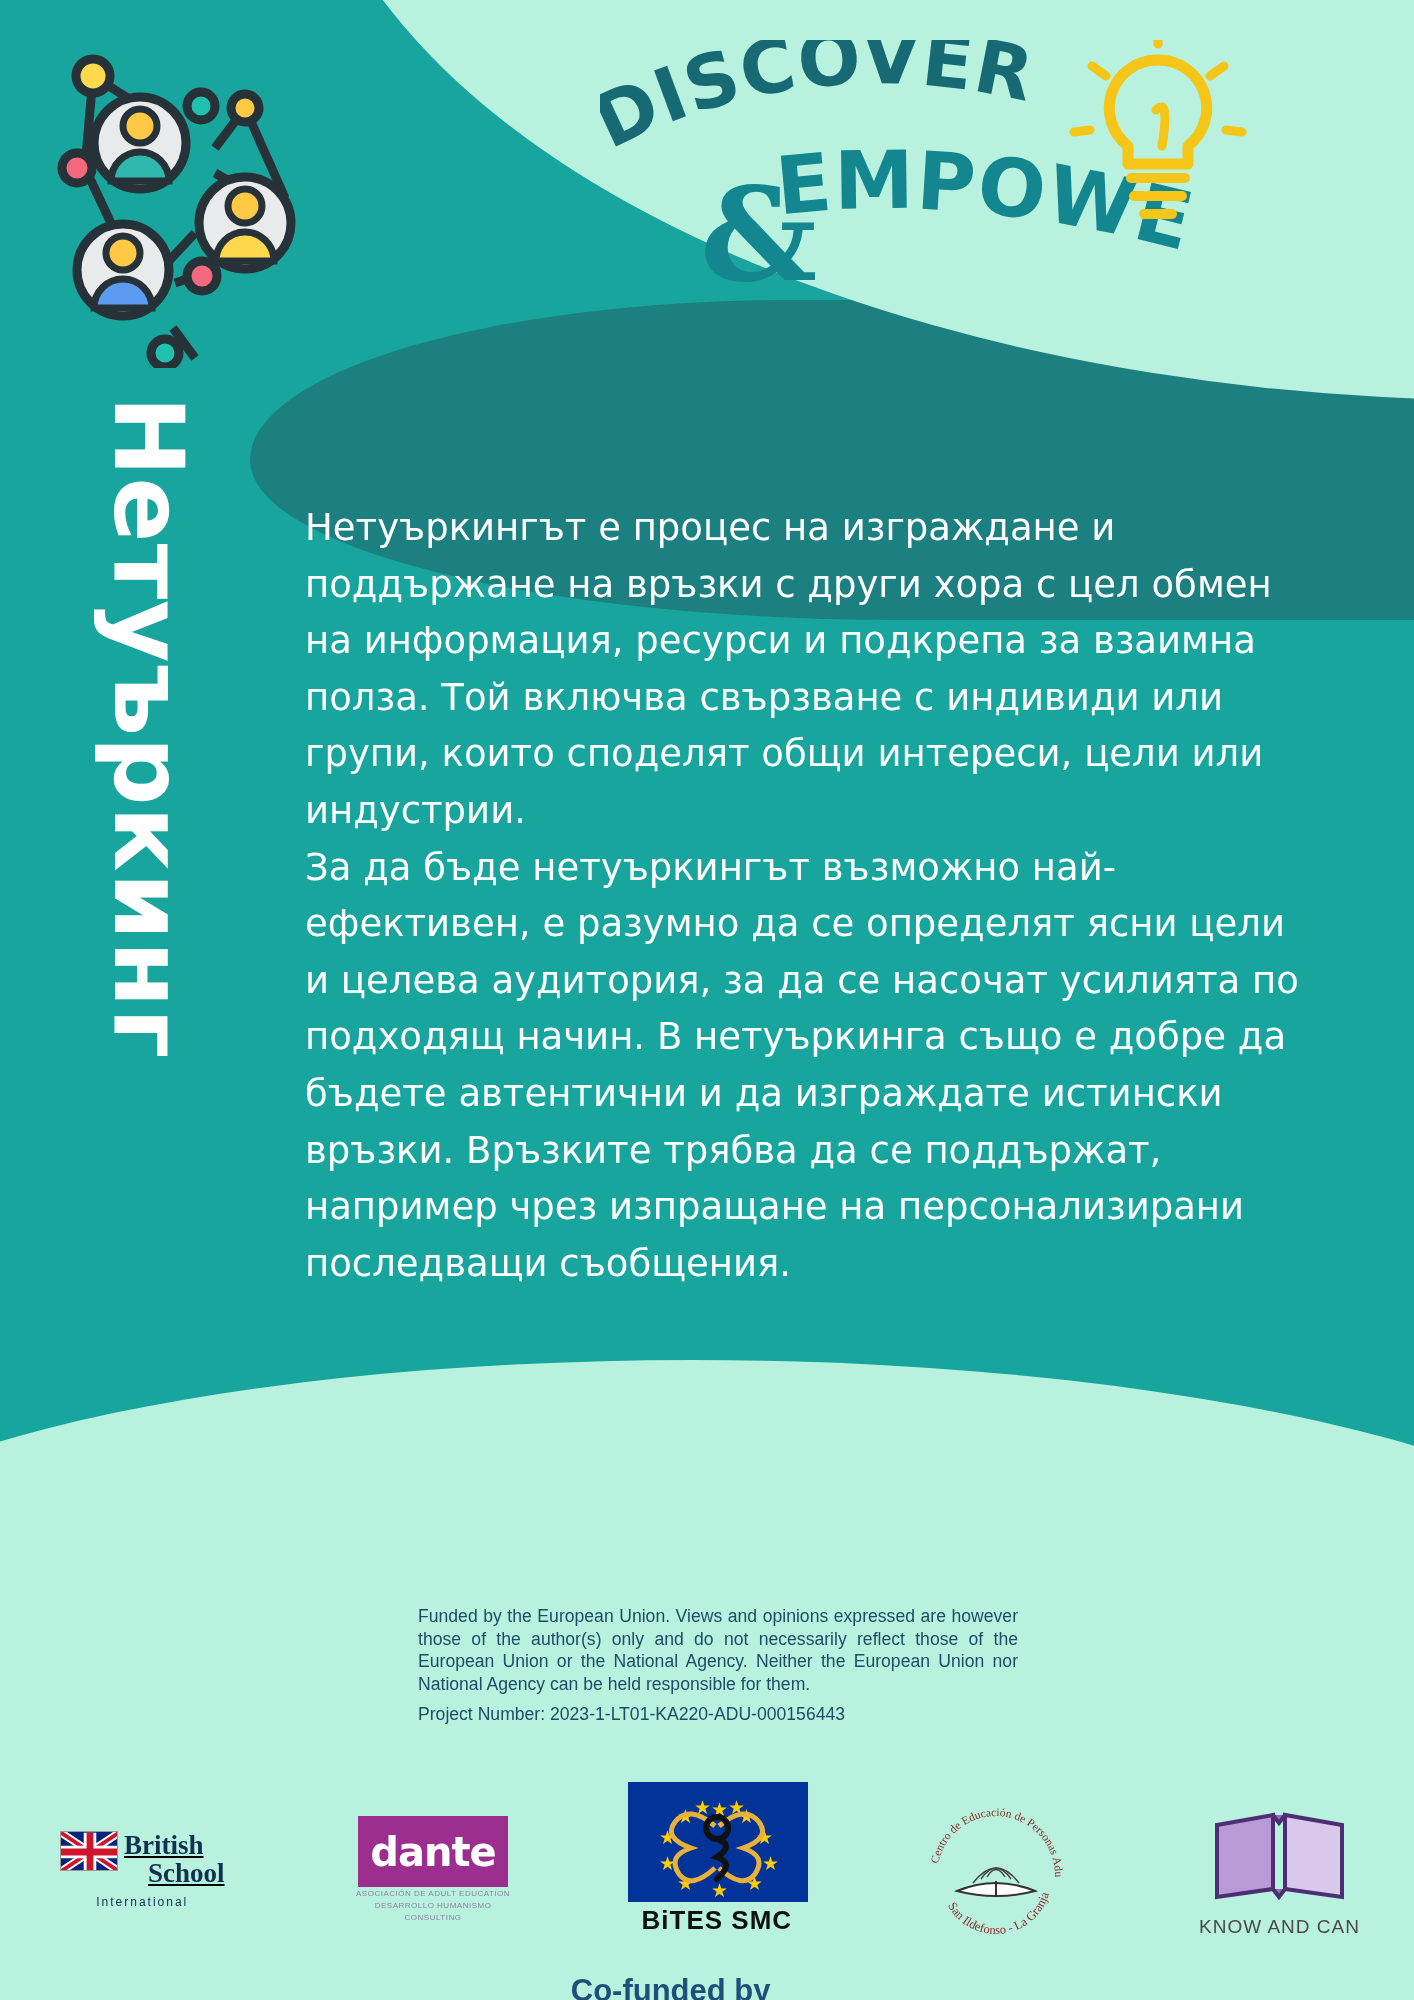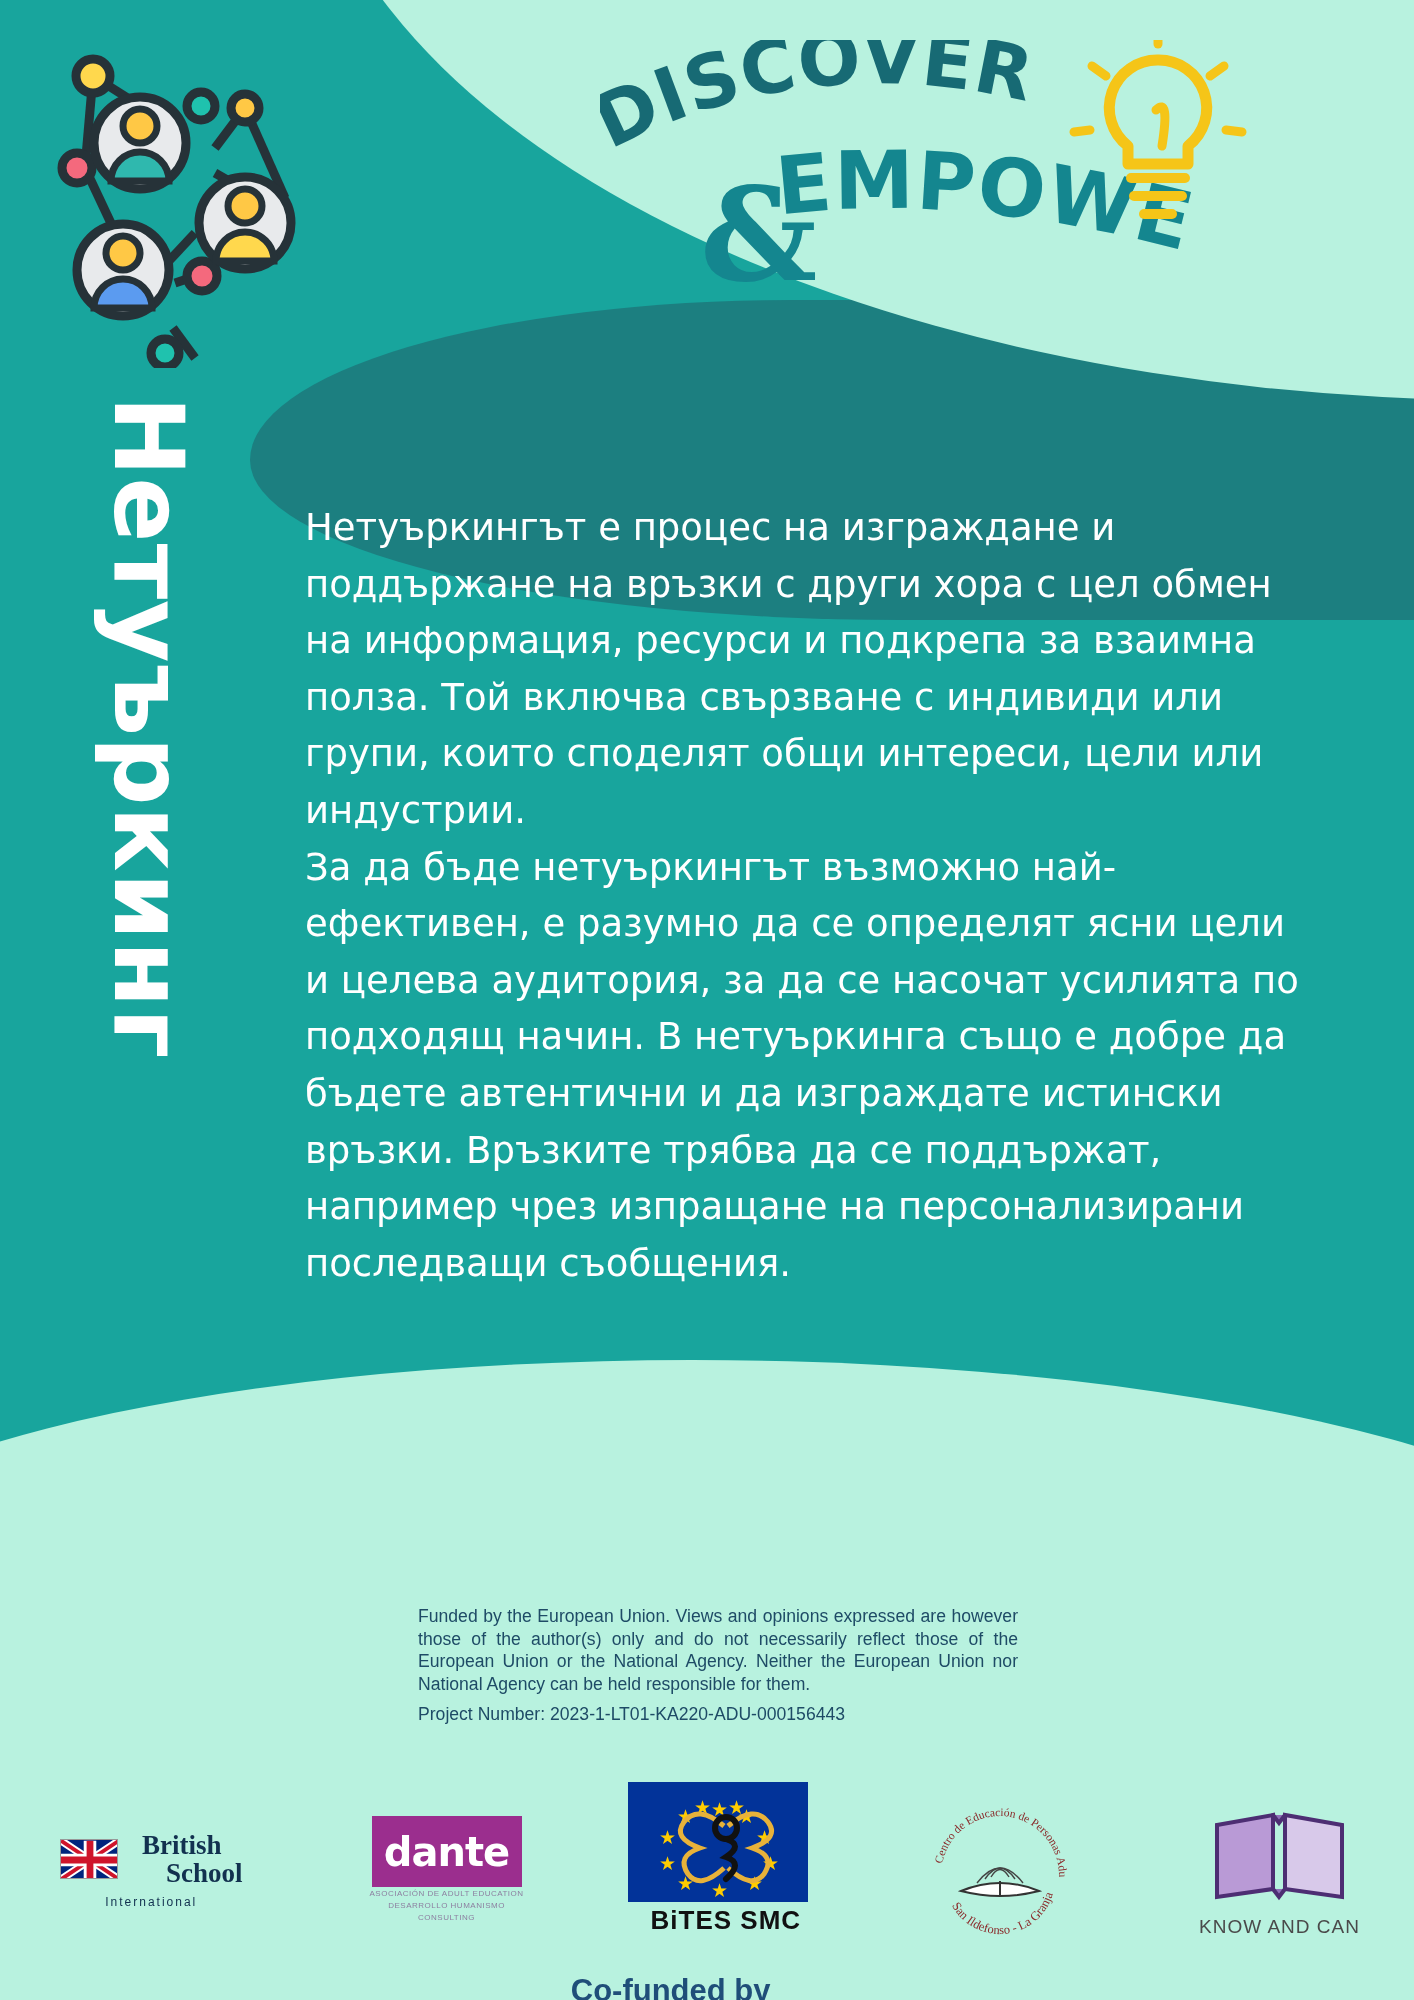--- a/index.html
+++ b/index.html
@@ -173,21 +173,21 @@
   .logo-cell {
     position: relative;
     height: 160px;
     display: flex;
     flex-direction: column;
     align-items: center;
     justify-content: center;
   }
 
   
-  .bs-wrap { display: flex; align-items: center; gap: 24px; }
+  .bs-wrap { display: flex; align-items: flex-start; gap: 6px; text-decoration: underline; }
   .bs-flag {
     width: 58px; height: 40px; position: relative;
     background: #00247d; overflow: hidden; border: 1px solid #999;
   }
   .bs-text { font-family: "Liberation Serif", serif; color: #12314f; }
   .bs-text .l1 { font-size: 27px; font-weight: bold; line-height: 1.05; }
   .bs-text .l2 { font-size: 27px; font-weight: bold; line-height: 1.05; margin-left: 24px; }
   .bs-int { font-family: "Liberation Sans", sans-serif; font-size: 12px; letter-spacing: 2px; color: #12314f; margin-top: 8px; text-align: center; }
 
   

